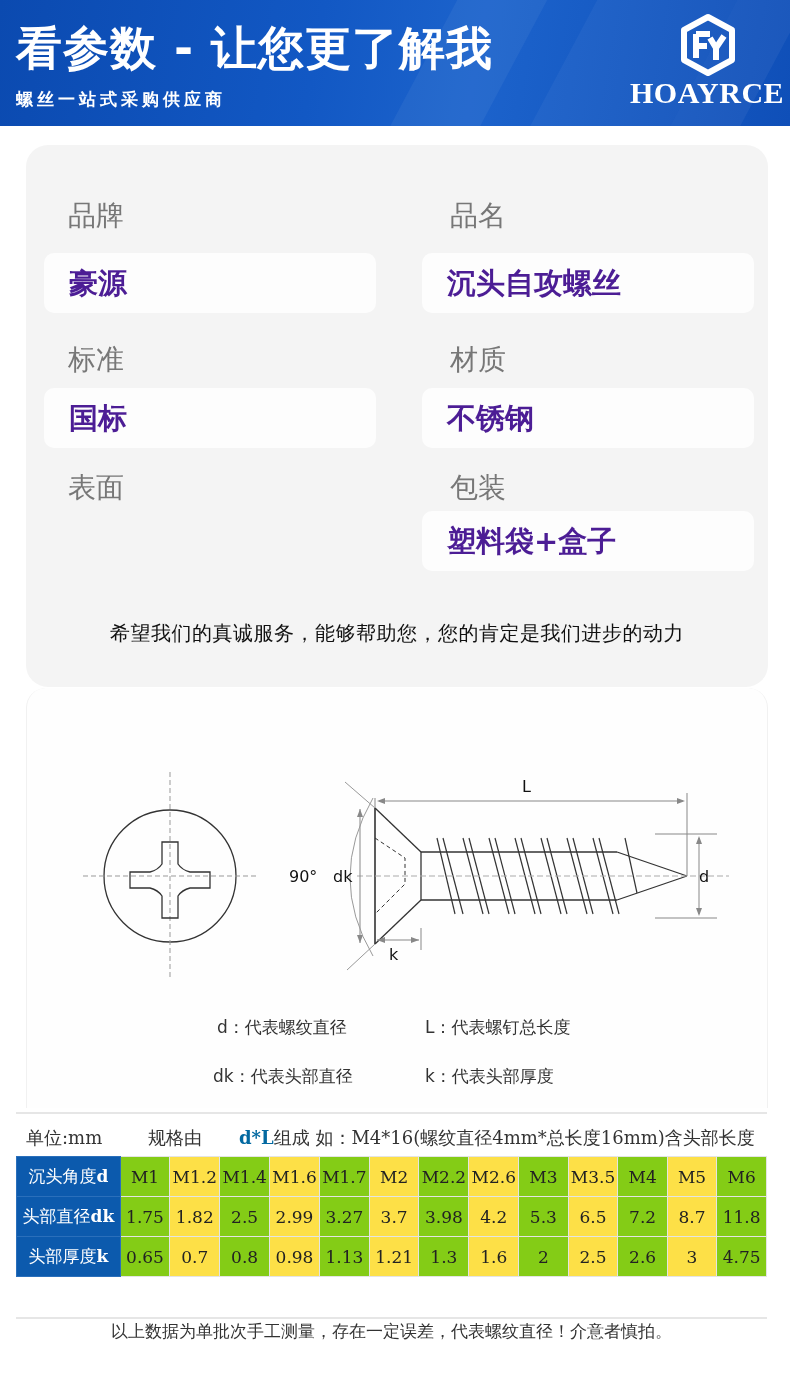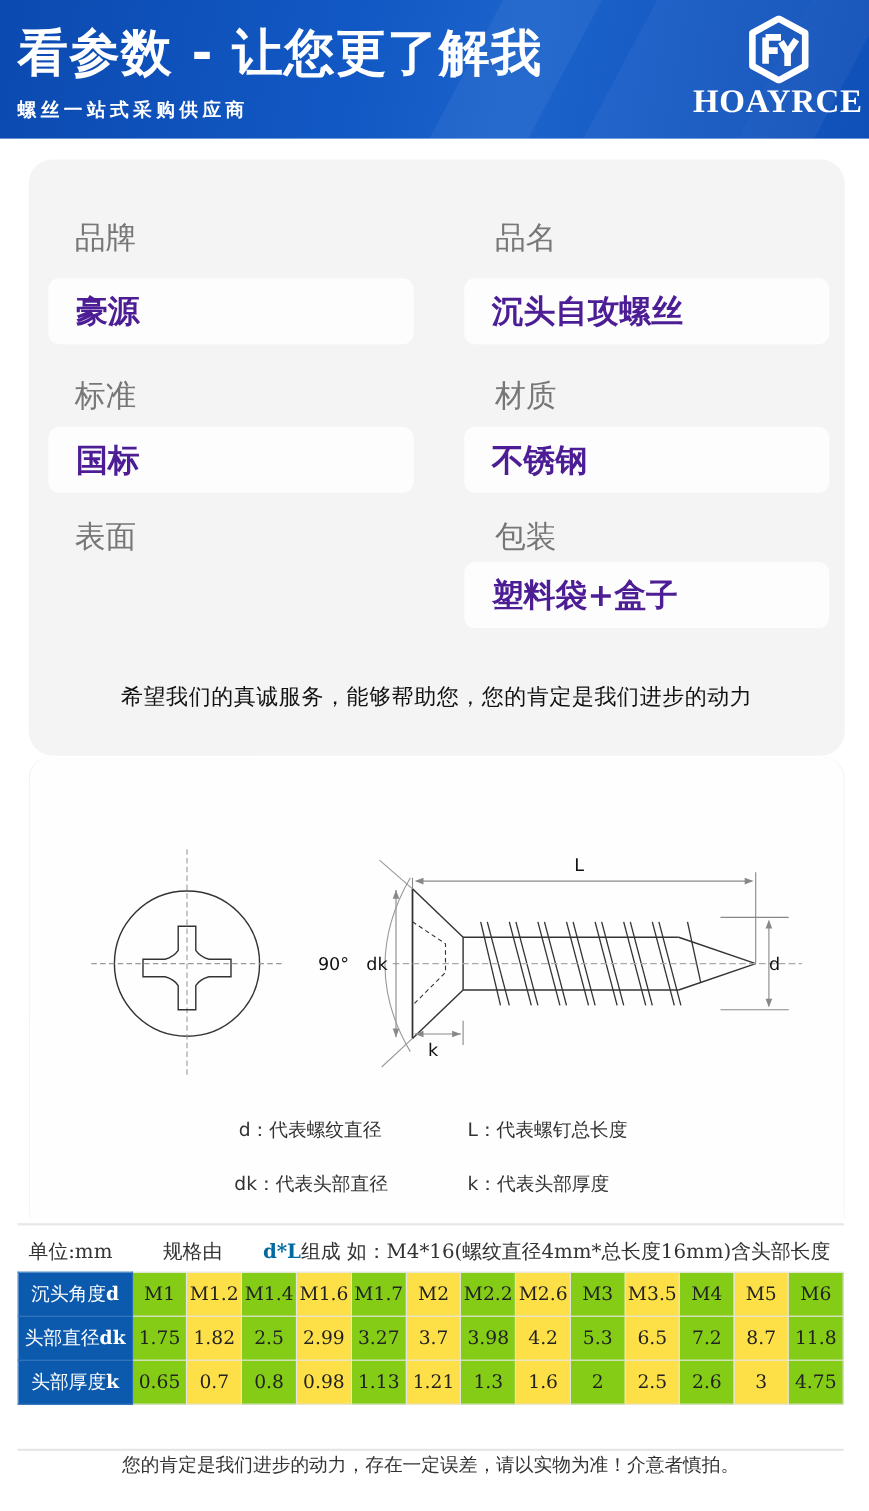--- a/index.html
+++ b/index.html
@@ -285,14 +285,14 @@
       <td class="c g">2</td>
       <td class="c w">2.5</td>
       <td class="c g">2.6</td>
       <td class="c w">3</td>
       <td class="c g">4.75</td>
     </tr>
   </tbody>
     </table>
 
   <div class="spec-bottom-line"></div>
-  <div class="spec-note">您的肯定是我们进步的动力，存在一定误差，请以实物为准！介意者慎拍。</div>
+  <div class="spec-note">以上数据为单批次手工测量，存在一定误差，代表螺纹直径！介意者慎拍。</div>
 </div>
 
 </body></html>

